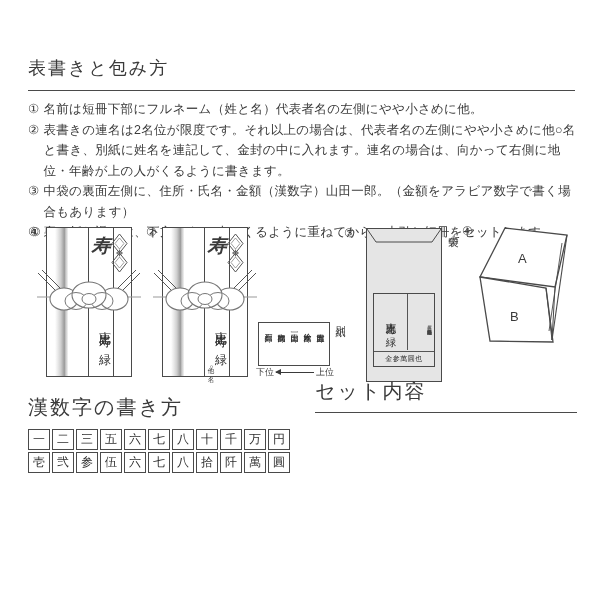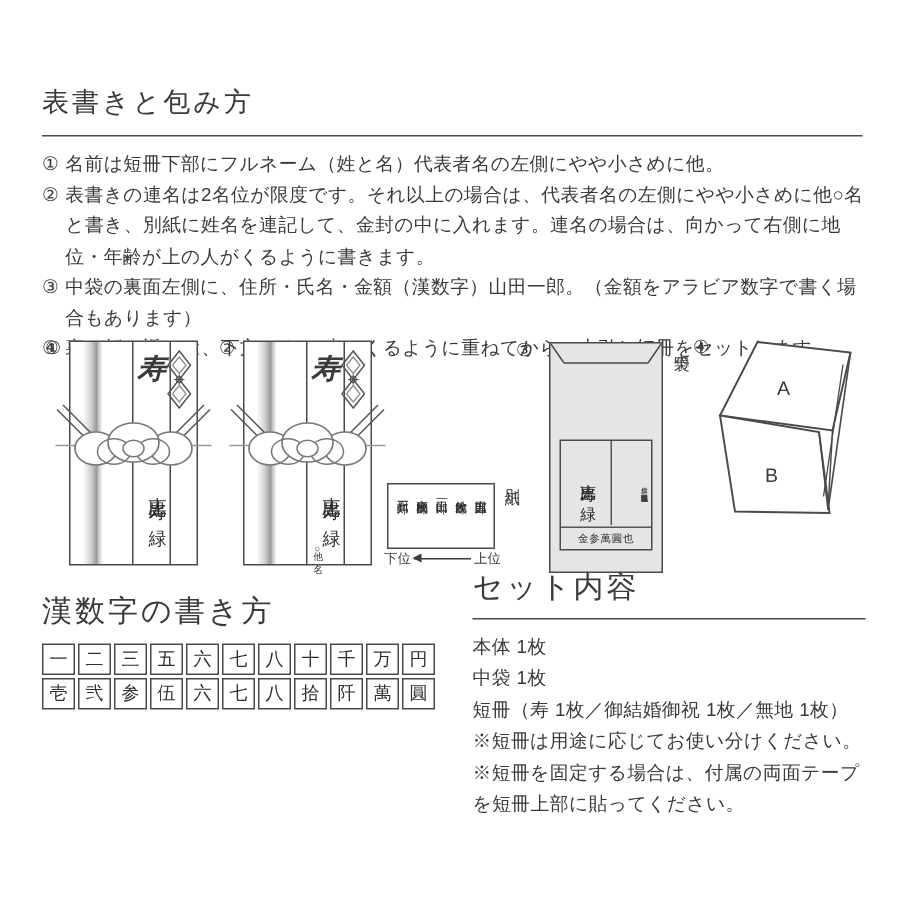--- a/index.html
+++ b/index.html
@@ -223,22 +223,15 @@
         <div class="kcell">阡</div>
         <div class="kcell">萬</div>
         <div class="kcell">圓</div>
       </div>
     </div>
   </div>
 
   <div class="set-sec">
     <h2 class="h2">セット内容</h2>
     <div class="rule-set"></div>
-    <div class="set-items">
-      <p>本体 1枚</p>
-      <p>中袋 1枚</p>
-      <p>短冊（寿 1枚／御結婚御祝 1枚／無地 1枚）</p>
-      <p>※短冊は用途に応じてお使い分けください。</p>
-      <p>※短冊を固定する場合は、付属の両面テープを短冊上部に貼ってください。</p>
-    </div>
   </div>
 
 </div>
 
 </body></html>

